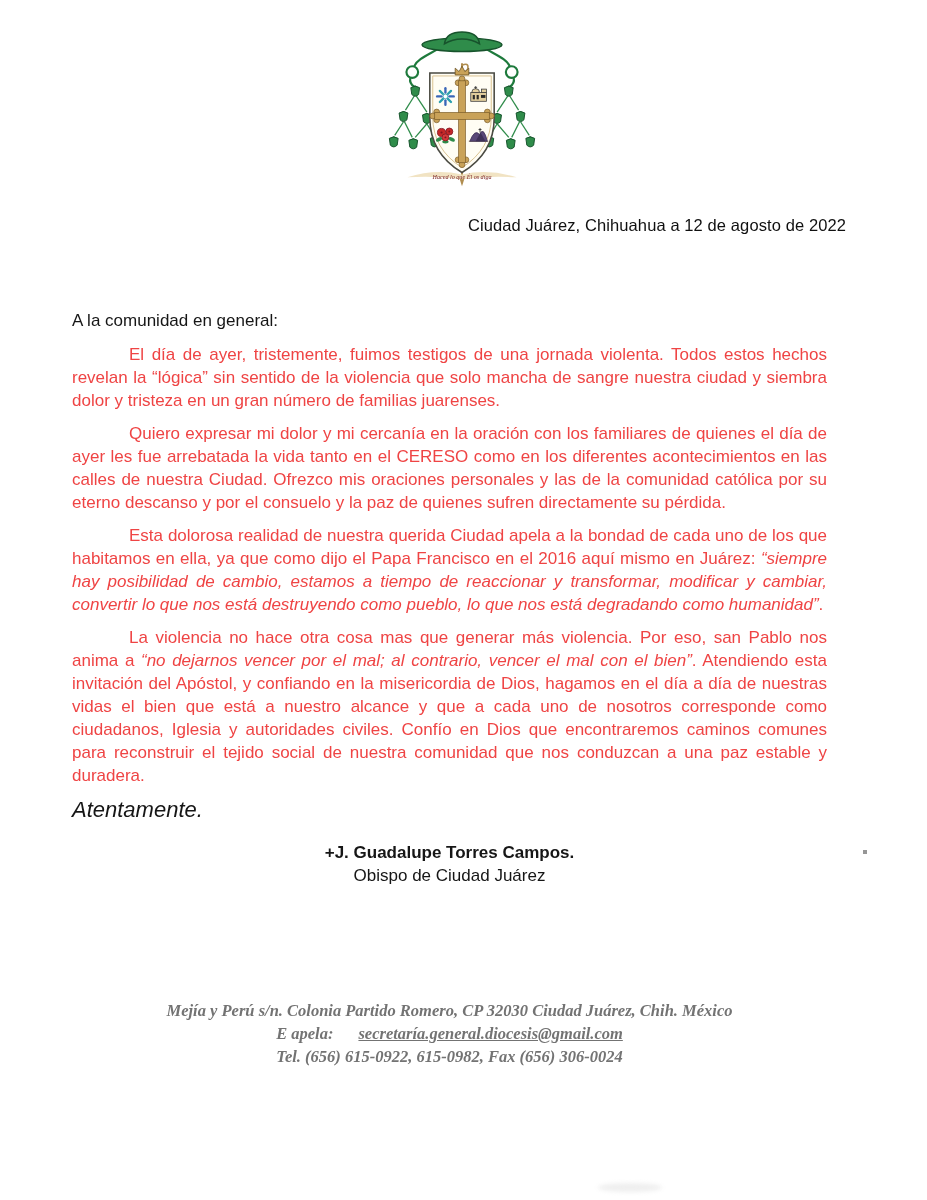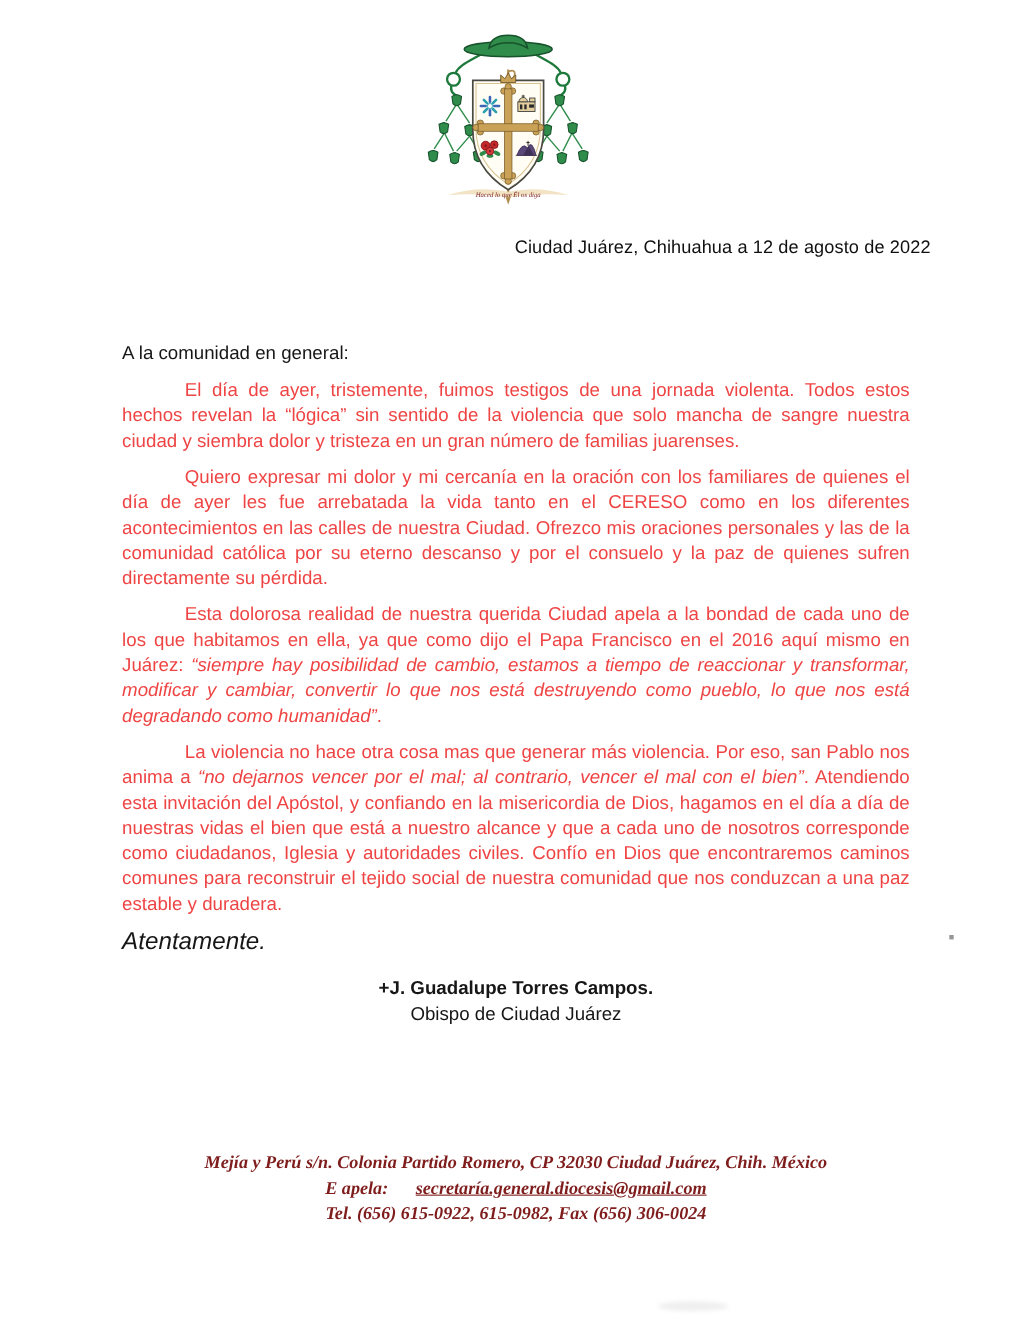--- a/index.html
+++ b/index.html
@@ -6,21 +6,21 @@
   body {
     width:927px; height:1200px; background:#ffffff;
     font-family:"Liberation Sans",sans-serif; color:#161616;
     position:relative; overflow:hidden;
   }
   .page { width:927px; height:1200px; position:relative; background:#fff; }
 
   .crest-wrap { width:160px; margin:30px auto 0; }
   .crest-wrap svg { display:block; }
 
-  .content { padding:0 100px 0 111px; }
+  .content { padding:0 100px 0 72px; }
 
   .date-line {
     text-align:right; margin-top:20px; padding-right:81px;
     font-size:16.5px; color:#101010; letter-spacing:.1px;
   }
 
   .salutation { margin-top:76px; font-size:17px; }
 
   .paragraphs p {
     margin:0 0 10px 0; font-size:17px; line-height:23px;
@@ -30,21 +30,21 @@
   .it { font-style:italic; }
 
   .closing { margin-top:8px; font-size:22px;font-style:italic; }
 
   .signature { text-align:center; margin-top:18px; font-size:17px; line-height:23px; }
   .sig-name { font-weight:bold; }
 
   .footer {
     margin-top:112px; text-align:center;
     font-family:"Liberation Serif",serif; font-style:italic; font-weight:bold;
-    font-size:16.5px; line-height:23px; color:#7f1d1d;
+    font-size:16.5px; line-height:23px; color:#737373;
   }
   .footer .email { text-decoration:underline; margin-left:25px; }
 
   .artifact-dot {
     position:absolute; left:863px; top:820px; width:4px; height:4px;
     background:#6a6a6a; opacity:.7;
   }
   .artifact-smudge {
     position:absolute; left:598px; top:1153px; width:64px; height:9px;
     background:#e2e2e2; border-radius:50%; opacity:.55; filter:blur(2px);

